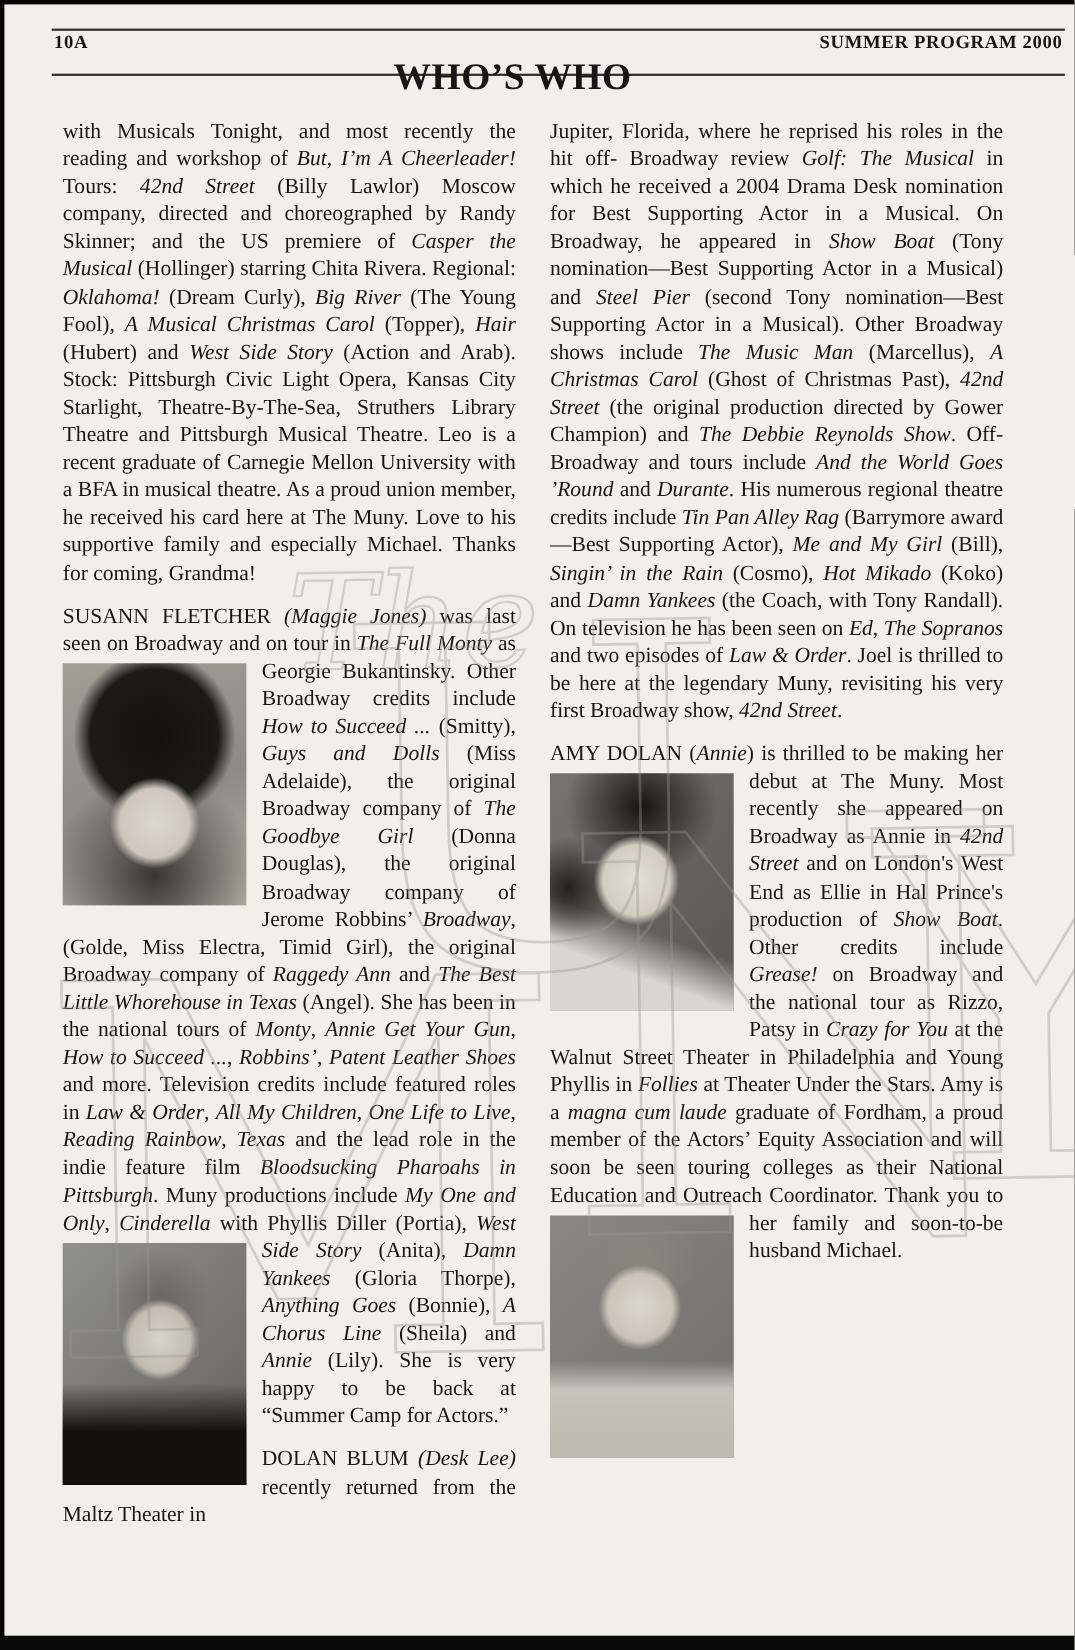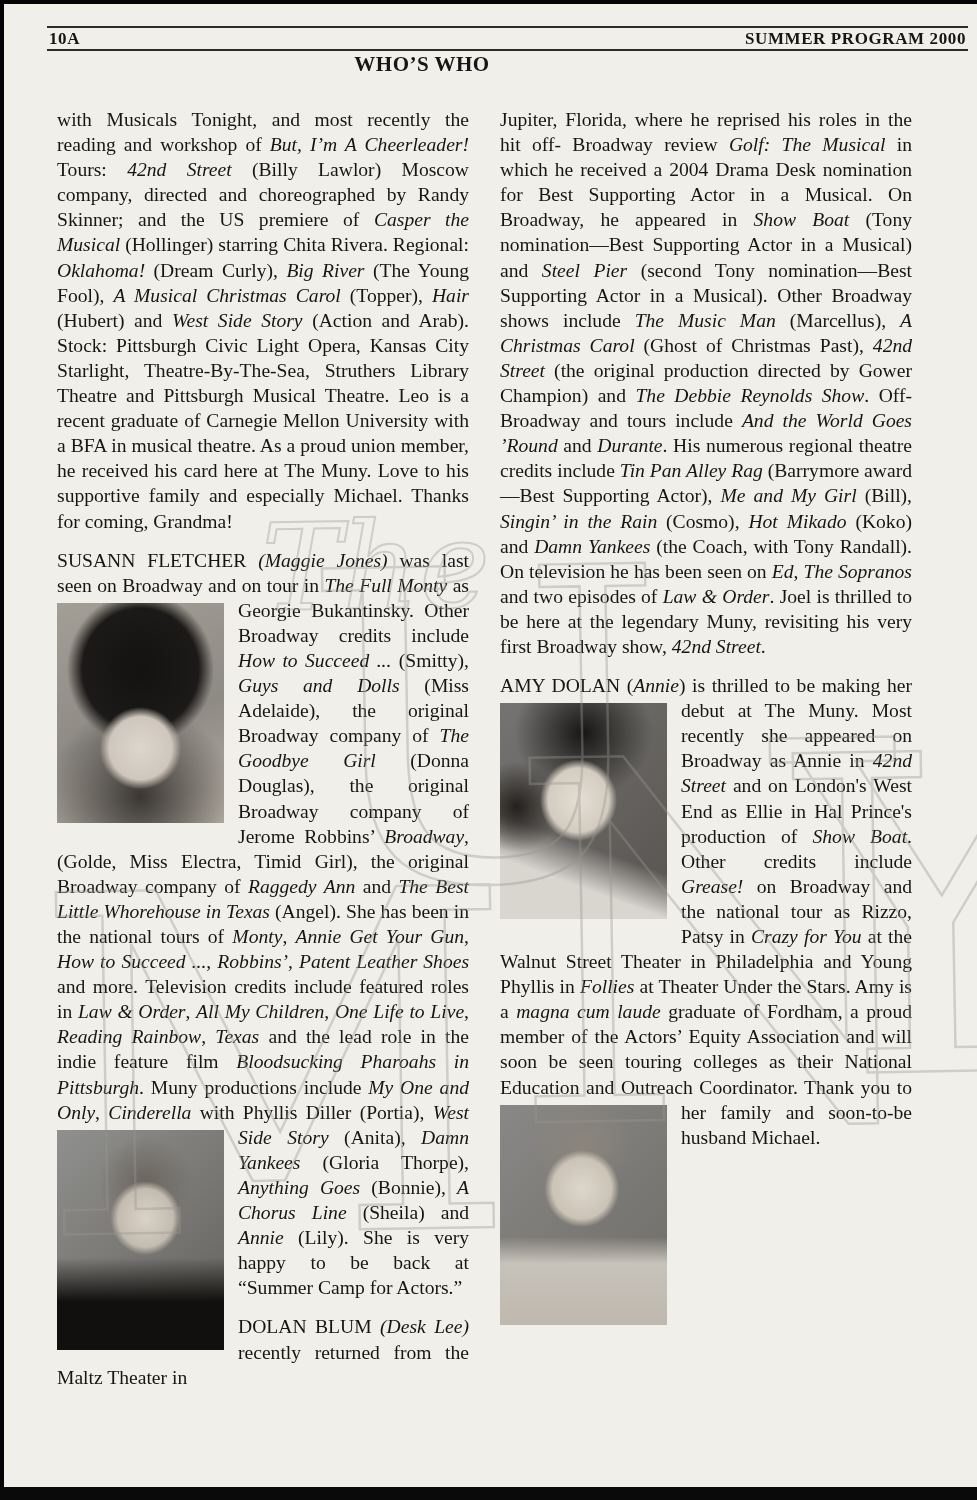--- a/index.html
+++ b/index.html
@@ -10,26 +10,26 @@
     color:#161616; overflow:hidden;
   }
   .edge-top    { position:absolute; top:0; left:0; width:977px; height:4px; background:#050505; }
   .edge-left   { position:absolute; top:0; left:0; width:4px; height:1500px; background:#050505; }
   .edge-bottom { position:absolute; bottom:0; left:0; width:977px; height:13px; background:#0a0a0a; }
 
   .header {
     position:absolute; top:26px; left:47px; width:917px;
     border-top:2px solid #2b2b28; border-bottom:2px solid #2b2b28;
     display:flex; justify-content:space-between; align-items:flex-start;
-    padding:1px 2px 0 2px;
+    padding:1px 2px 18px 2px;
     font-size:17px; font-weight:bold; letter-spacing:.6px;
   }
   .page-title {
     position:absolute; top:52px; left:0; width:844px;
-    text-align:center; font-size:21px; font-weight:bold; letter-spacing:.5px;
+    text-align:center; font-size:34px; font-weight:bold; letter-spacing:.5px;padding-left:44px;
   }
 
   .columns {
     position:absolute; top:103px; left:57px; width:856px;
     display:flex; gap:31px; z-index:1;
   }
   .col { width:412px; text-align:justify; font-size:19.6px; line-height:25.1px; }
   .col p { margin:4px 0 14px 0; }
   .col p:last-child { margin-bottom:0; }
 

